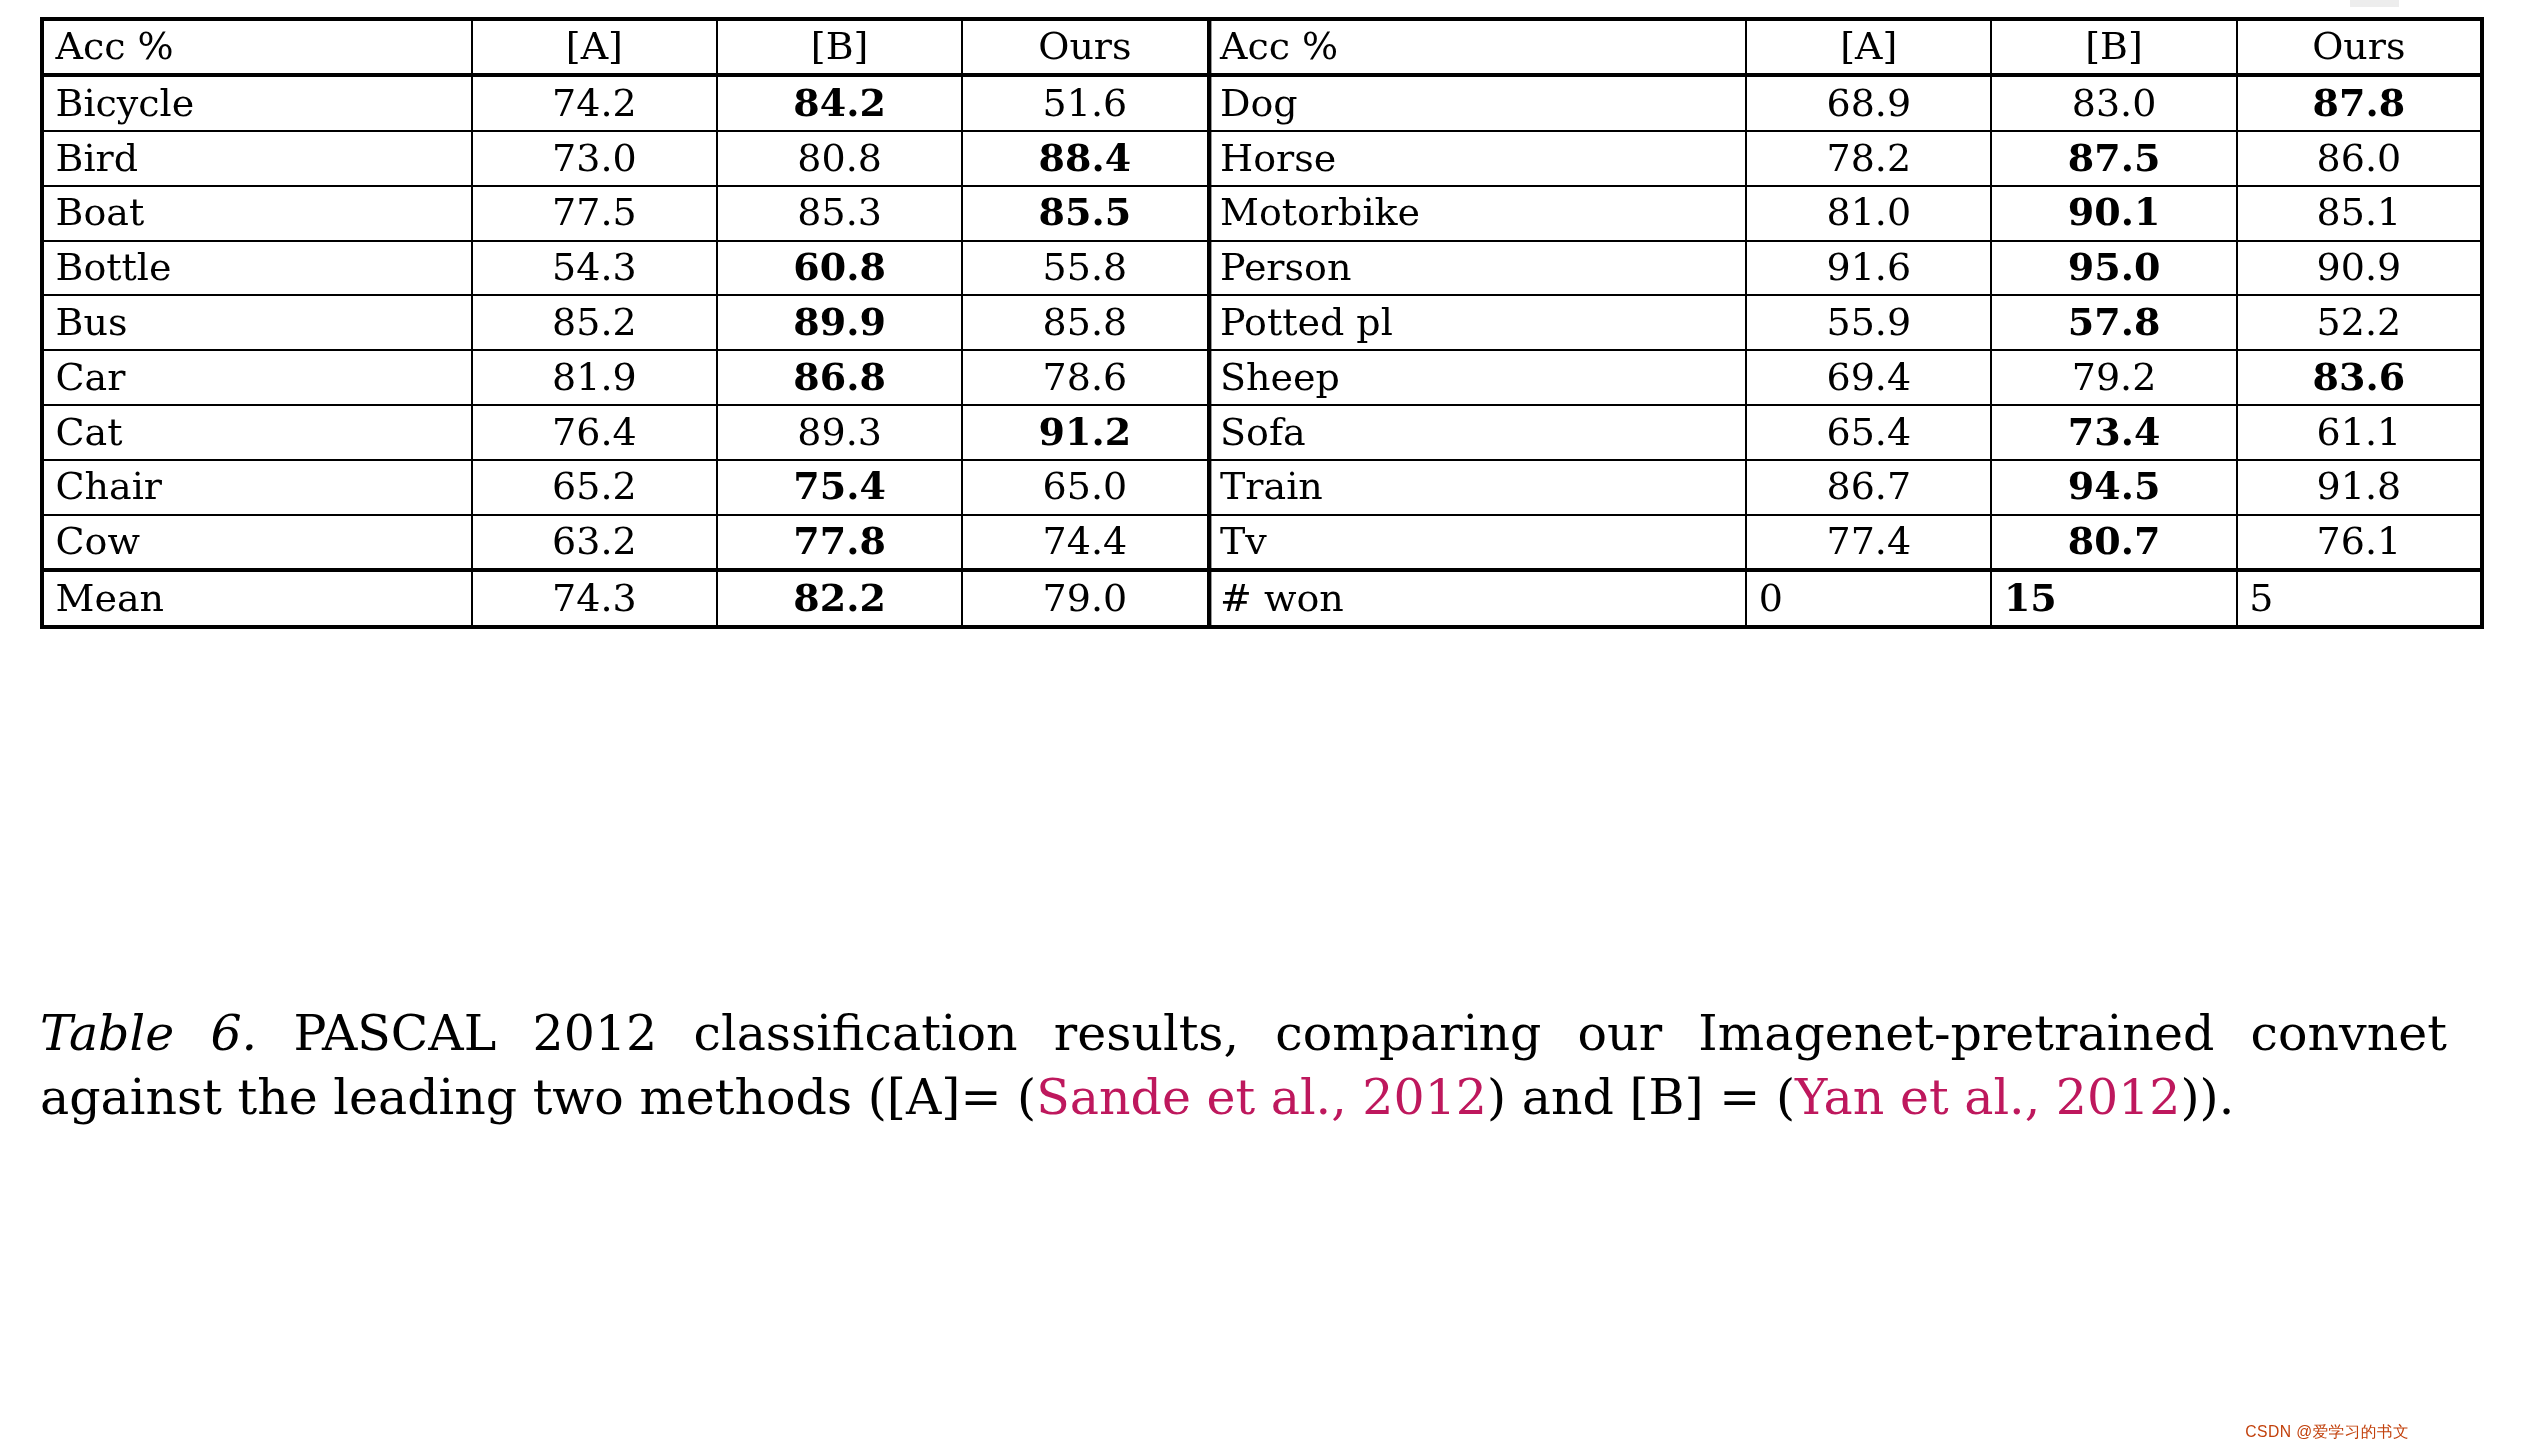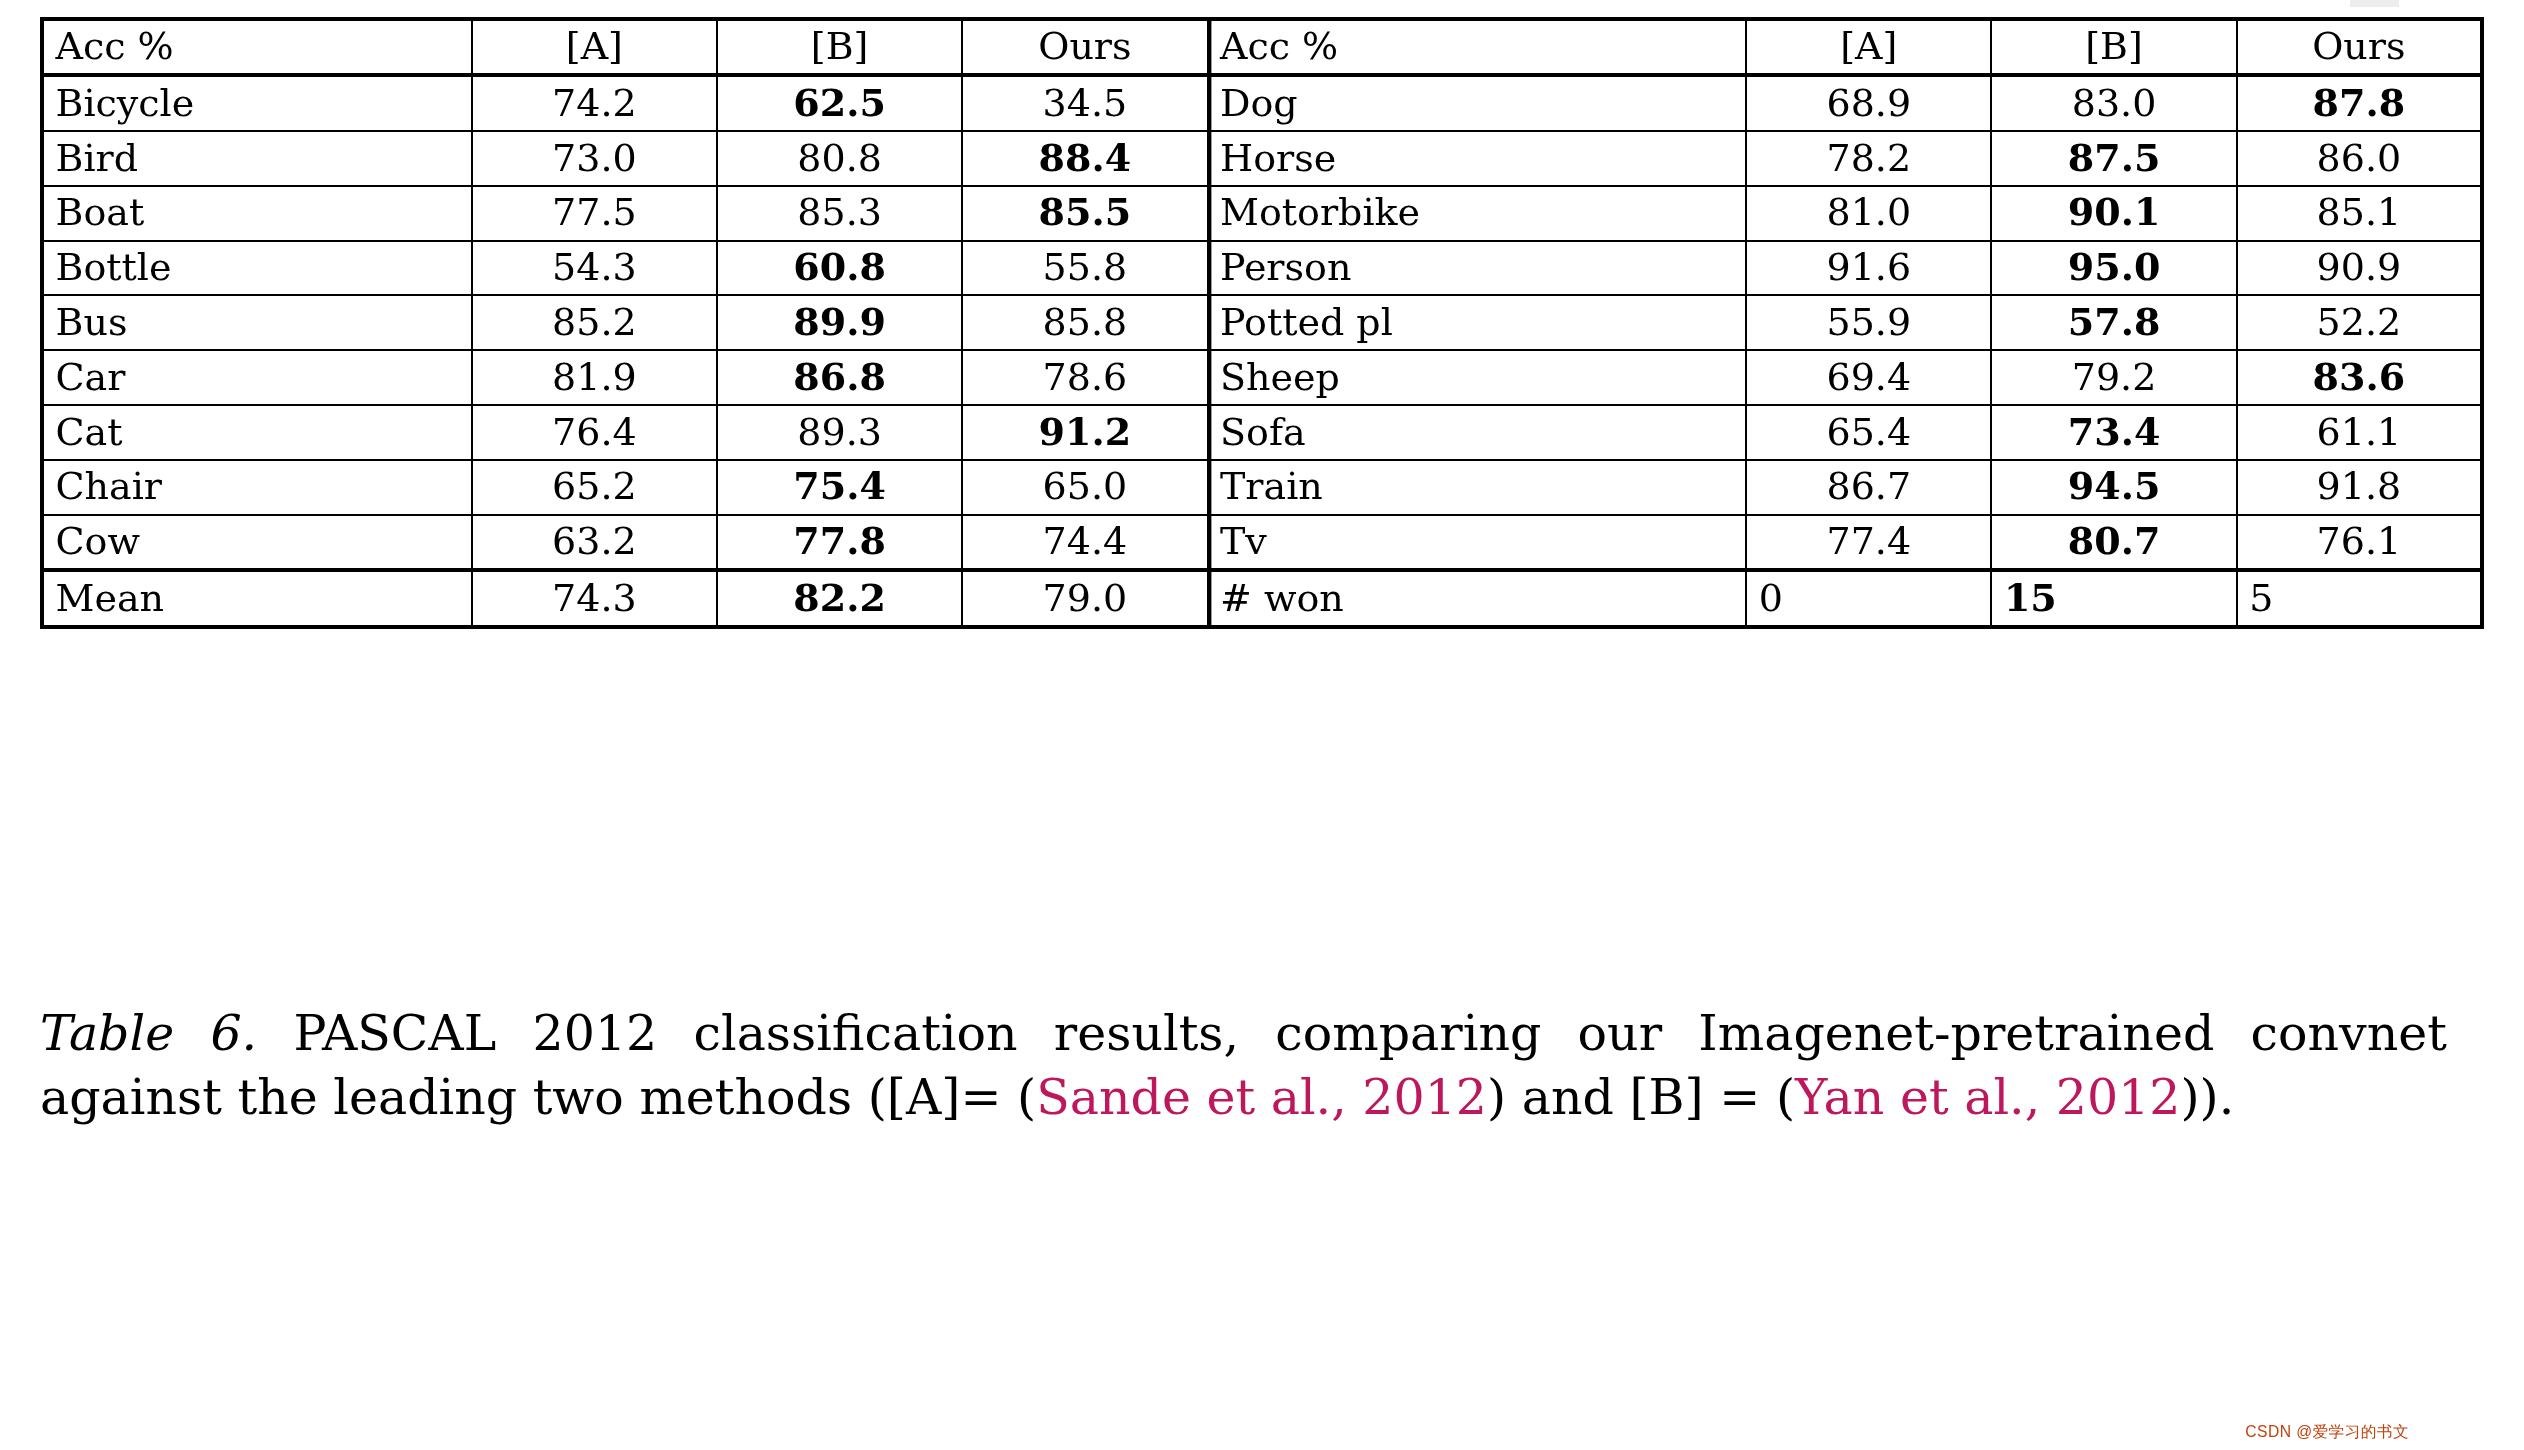--- a/index.html
+++ b/index.html
@@ -134,22 +134,22 @@
           <td class="label vl-double">Acc %</td>
           <td class="num vl">[A]</td>
           <td class="num vl">[B]</td>
           <td class="num vl">Ours</td>
         </tr>
 
 
         <tr class="body-row">
           <td class="label">Bicycle</td>
           <td class="num vl">74.2</td>
-          <td class="num vl b">62.5</td>
-          <td class="num vl">34.5</td>
+          <td class="num vl b">84.2</td>
+          <td class="num vl">51.6</td>
           <td class="label vl-double">Dog</td>
           <td class="num vl">68.9</td>
           <td class="num vl">83.0</td>
           <td class="num vl b">87.8</td>
         </tr>
 
         <tr class="body-row">
           <td class="label">Bird</td>
           <td class="num vl">73.0</td>
           <td class="num vl">80.8</td>

